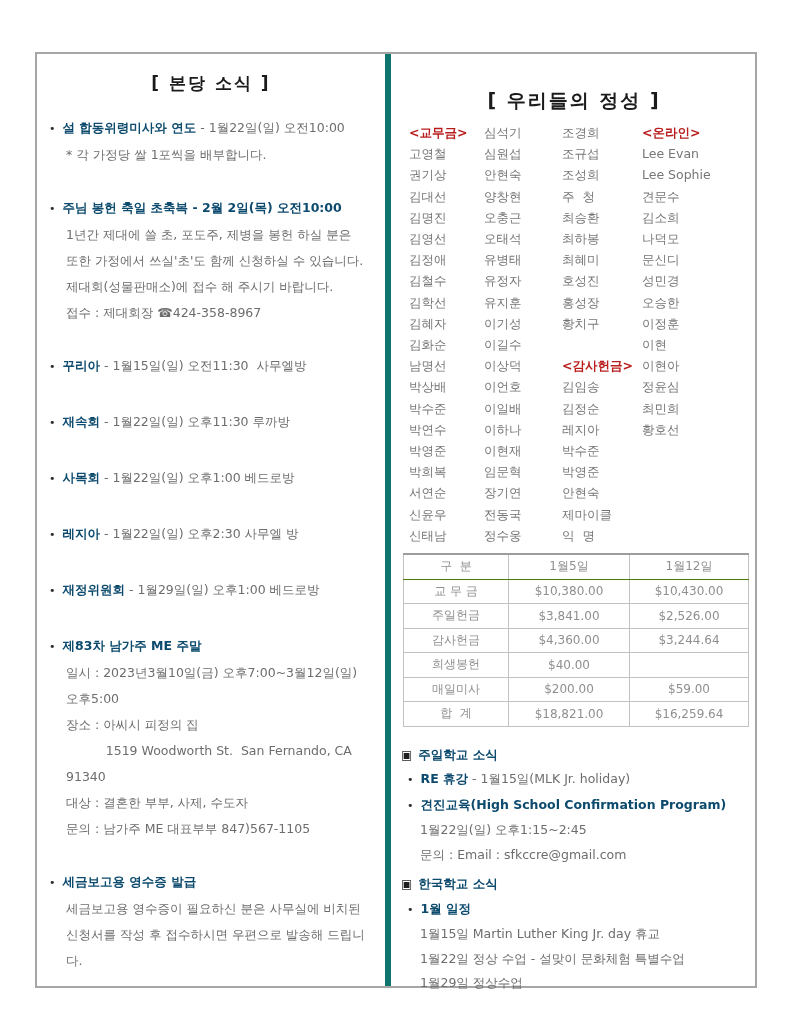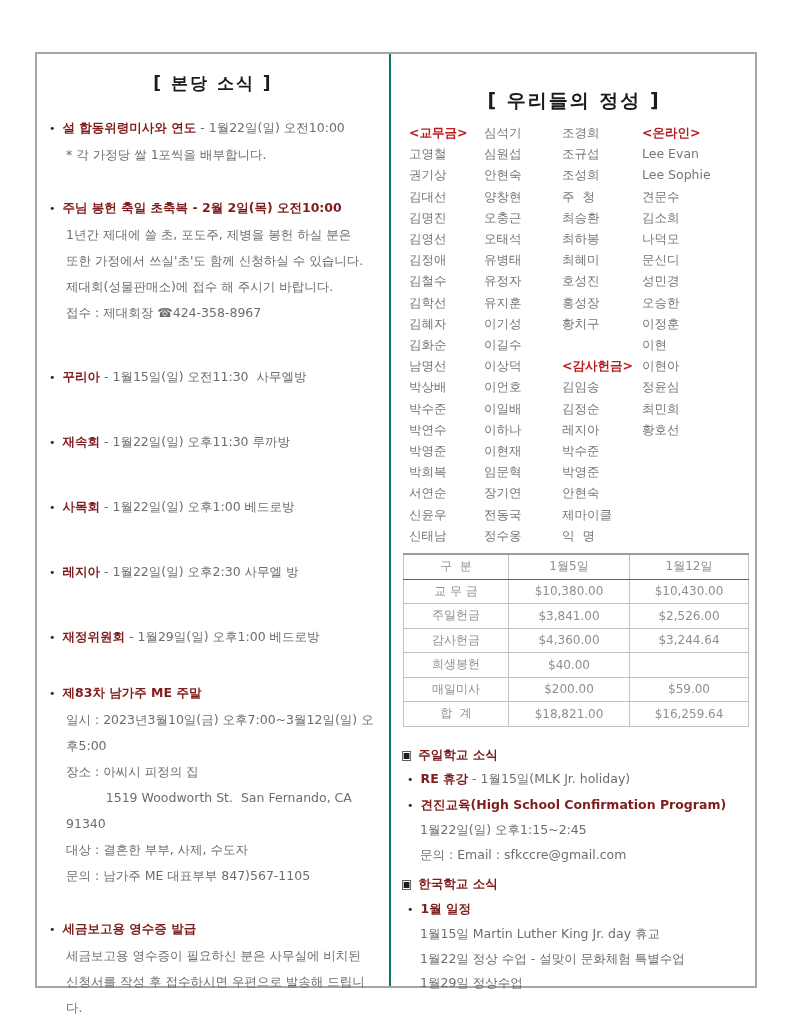--- a/index.html
+++ b/index.html
@@ -8,37 +8,37 @@
     font-family:"DejaVu Sans", sans-serif;
     -webkit-font-smoothing:antialiased;
   }
   .sheet {
     position:absolute; left:35px; top:52px; width:722px; height:936px;
     box-sizing:border-box; border:2px solid #a6a6a6;
     display:flex; background:#fff;
   }
   .col { box-sizing:border-box; }
   .col-left {
-    width:392px; border-right:2px solid #0f766e;
+    width:392px; border-right:6px solid #0f766e;
     padding:8px 12px 8px 12px;
   }
   .col-right { flex:1; padding:0 6px 0 8px; }
 
   .col-title {
     text-align:center; font-weight:bold; color:#1b1b1b;
     font-size:17px; letter-spacing:2px; margin:10px 0 20px 0;
   }
   .r-title { font-size:19px; margin:34px 0 0 0; }
 
   
   .item { margin-bottom:27px; }
-  .item.single { margin-bottom:29px;margin-top:38px; }
+  .item.single { margin-bottom:29px; }
   .line { font-size:12.5px; line-height:26px; color:#6d6d6d; white-space:pre-wrap; }
   .bullet { color:#2b2b2b; margin-right:7px; font-size:11px; }
-  .b { font-weight:bold; color:#7f1d1d; }
+  .b { font-weight:bold; color:#0c4a6e; }
   .rest { white-space:pre-wrap; }
   .sub { padding-left:17px; }
 
   
   .name-grid {
     display:grid; grid-template-columns:75px 78px 80px 1fr;
     margin:8px 0 0 10px; font-size:12.5px; line-height:21.2px; color:#767676;
   }
   .ncell { white-space:pre; }
   .ncell.b { color:#b91c1c; }

